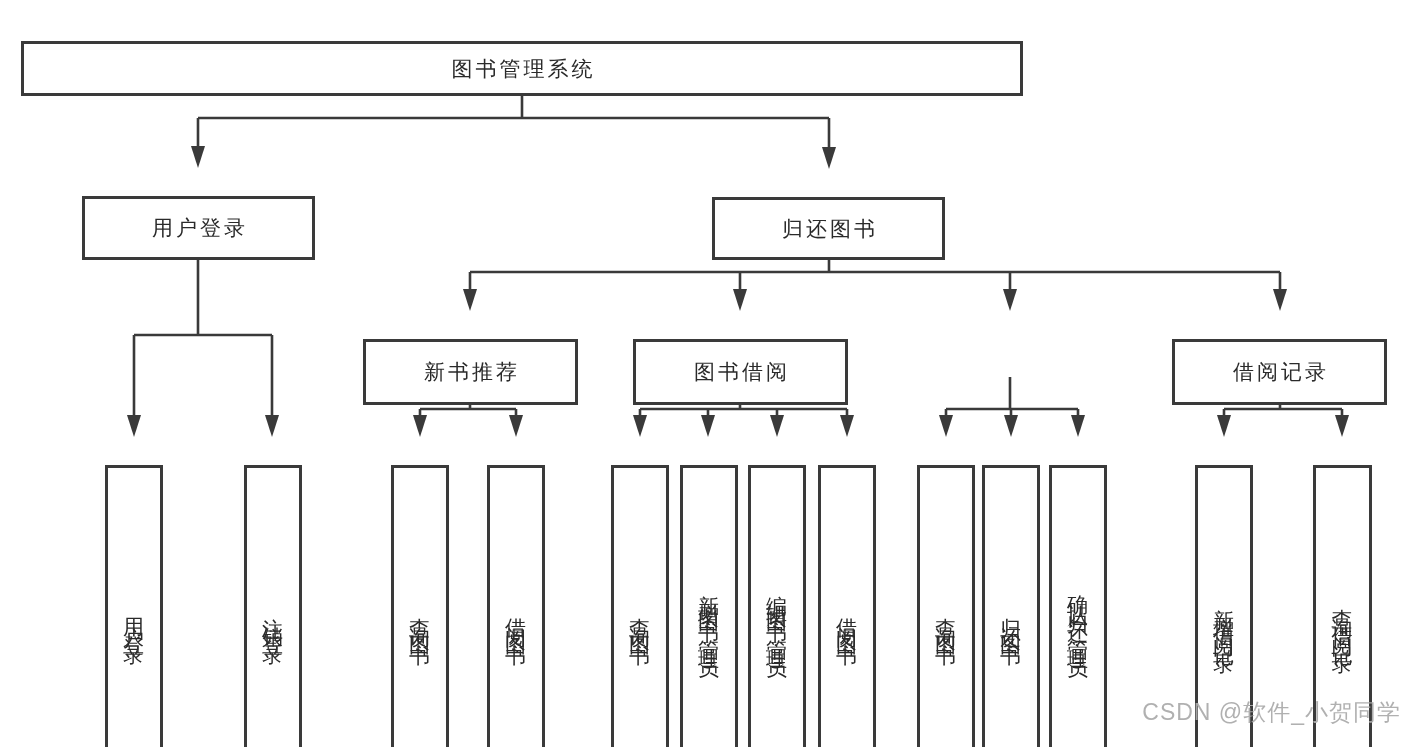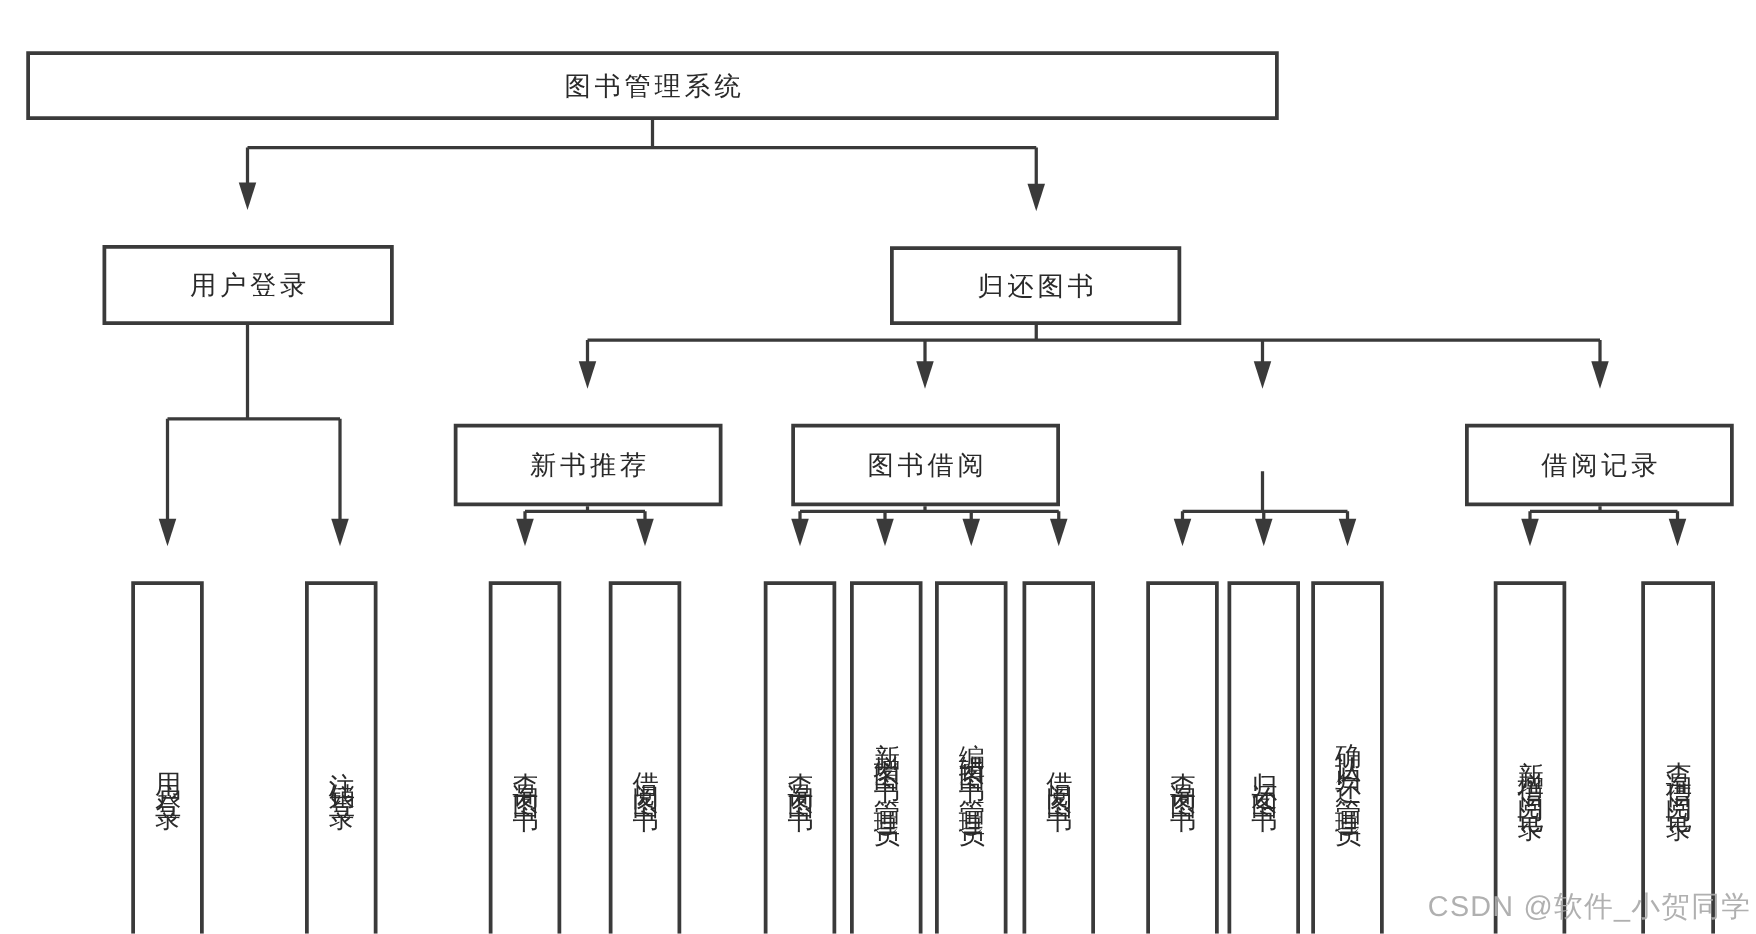--- a/index.html
+++ b/index.html
@@ -20,21 +20,21 @@
     color:var(--text,#2a2a2a);
     margin-top:28px;
   }
   .h { font-size:21px; letter-spacing:3px; white-space:nowrap; text-indent:3px; }
   .v {
     writing-mode:vertical-rl; text-orientation:mixed;
     font-size:21px; letter-spacing:9px; line-height:1;
     padding-top:9px; 
   }
   .watermark {
-    position:absolute; right:4px; bottom:6px;
+    position:absolute; right:4px; bottom:19px;
     font-size:23px; letter-spacing:1px;
     color:var(--watermark,#aaaaaa); opacity:.92;
     white-space:nowrap; z-index:5;text-align:right;
   }
 </style>
 </head>
 <body>
 
 <div class="canvas">
 

